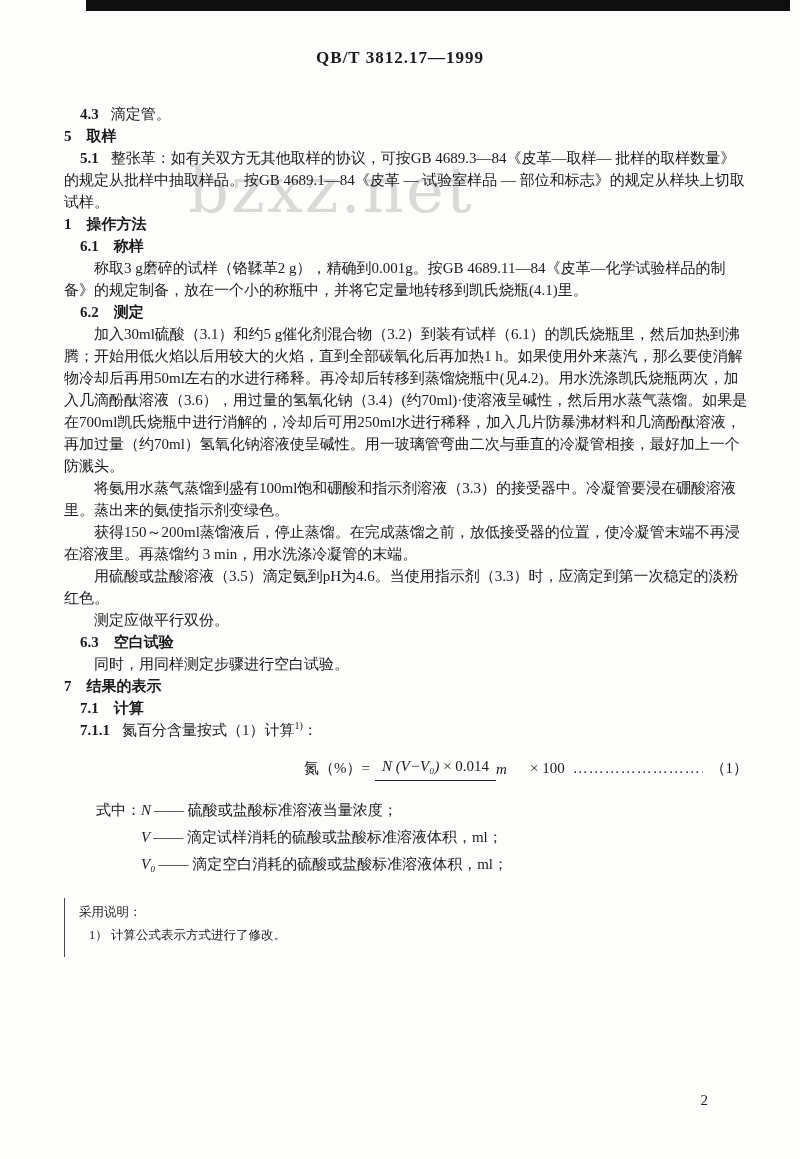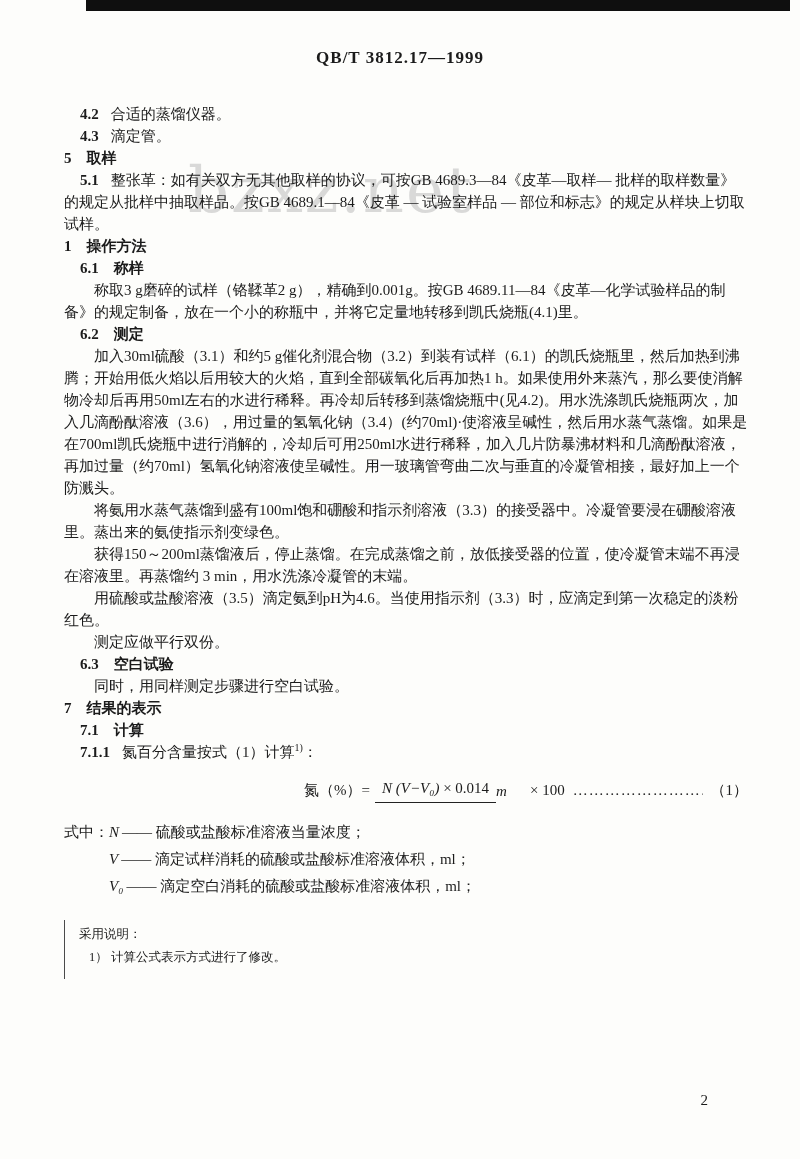--- a/index.html
+++ b/index.html
@@ -38,21 +38,21 @@
   .formula-row { display:flex; align-items:center; margin:14px 0 16px; padding-left:240px; }
   .fraction { display:inline-flex; flex-direction:row; align-items:center; margin:0 5px; text-align:center; }
   .fraction .num { padding:0 7px 3px; border-bottom:1px solid #222; white-space:nowrap; }
   .fraction .den { padding-top:2px; }
   .f-lhs { white-space:nowrap; }
   .f-mult { white-space:nowrap; margin-left:18px;text-align:right; }
   .f-leaders { flex:1; overflow:hidden; white-space:nowrap; margin:0 8px; letter-spacing:1px; color:#222; }
   .f-eqnum { white-space:nowrap; }
   .fvar { font-style:italic; }
 
-  .where { margin-top:2px; }
+  .where { margin-top:2px;margin-left:32px; }
   .where-line { line-height:27px; }
   .where-line .sym { font-style:italic; margin-right:3px; }
   .where-indent { padding-left:45px; }
 
   .footnote {
     margin-top:20px; border-left:1px solid #4a4a4a;
     padding:3px 0 10px 14px; font-size:12.5px; line-height:23px; width:440px;
   }
   .footnote .fn-note { padding-left:10px; }
 
@@ -62,21 +62,20 @@
 <body>
 
 <div class="scan-top"></div>
 
 <div class="page-header">QB/T 3812.17—1999</div>
 
 <div class="watermark">bzxz.net</div>
 
 <div class="content">
 
-  <p class="clause"><span class="cnum">4.2</span><span>合适的蒸馏仪器。</span></p>
 
   <p class="clause"><span class="cnum">4.3</span><span>滴定管。</span></p>
 
   <p class="h1">5　取样</p>
 
   <p class="clause"><span class="cnum">5.1</span><span>整张革：如有关双方无其他取样的协议，可按GB 4689.3—84《皮革—取样— 批样的取样数量》的规定从批样中抽取样品。按GB 4689.1—84《皮革 — 试验室样品 — 部位和标志》的规定从样块上切取试样。</span></p>
 
 
   <p class="h1">1　操作方法</p>
 

